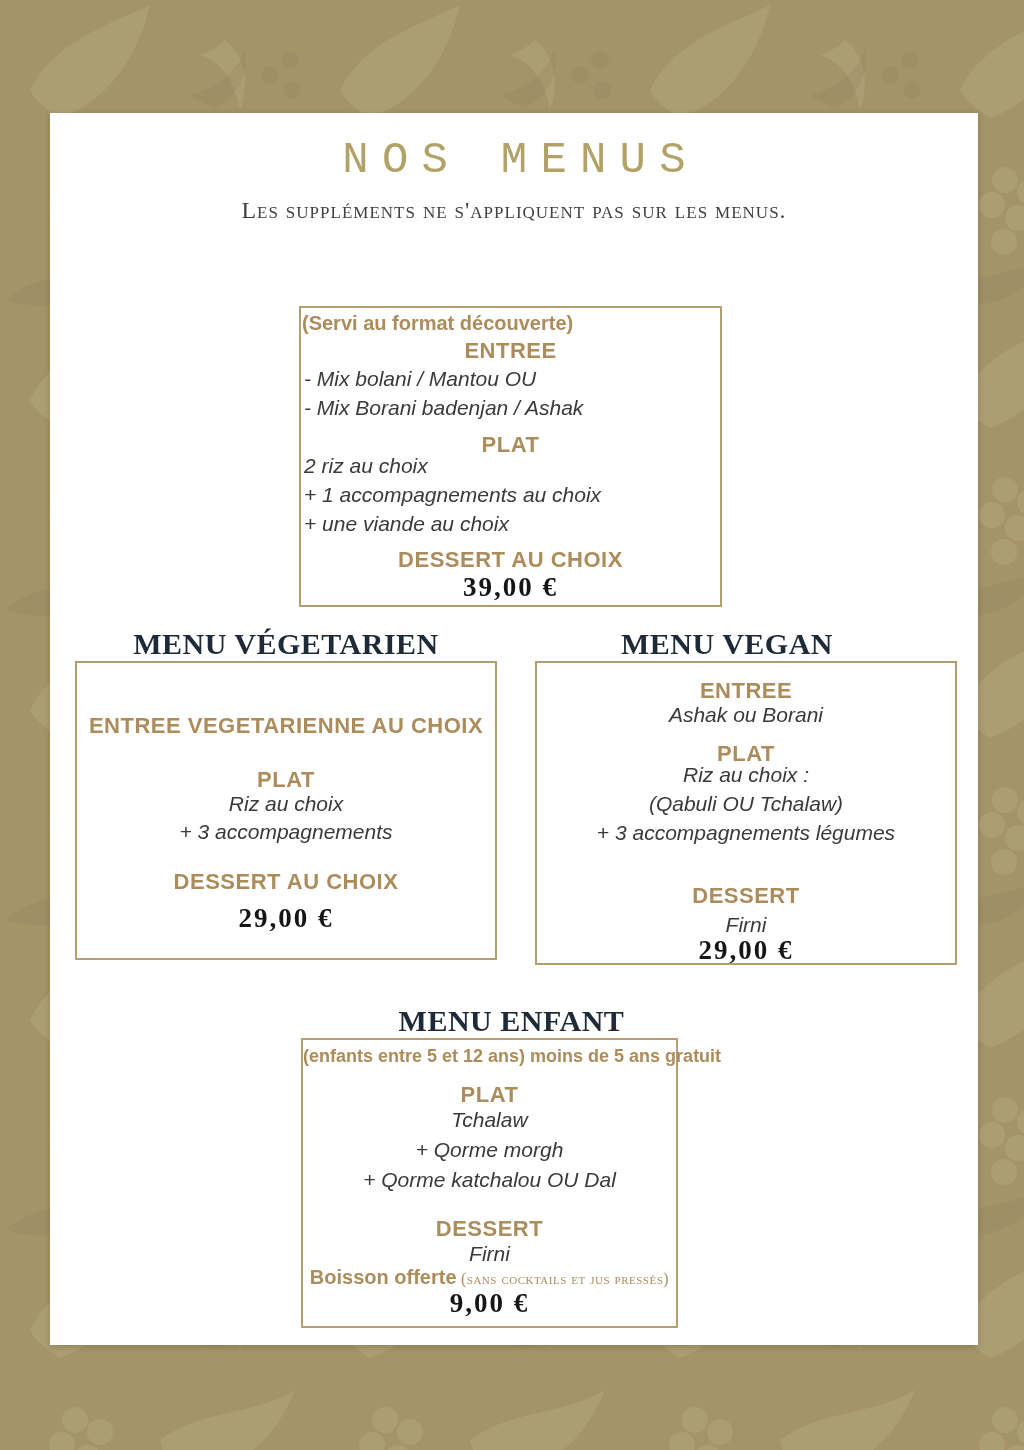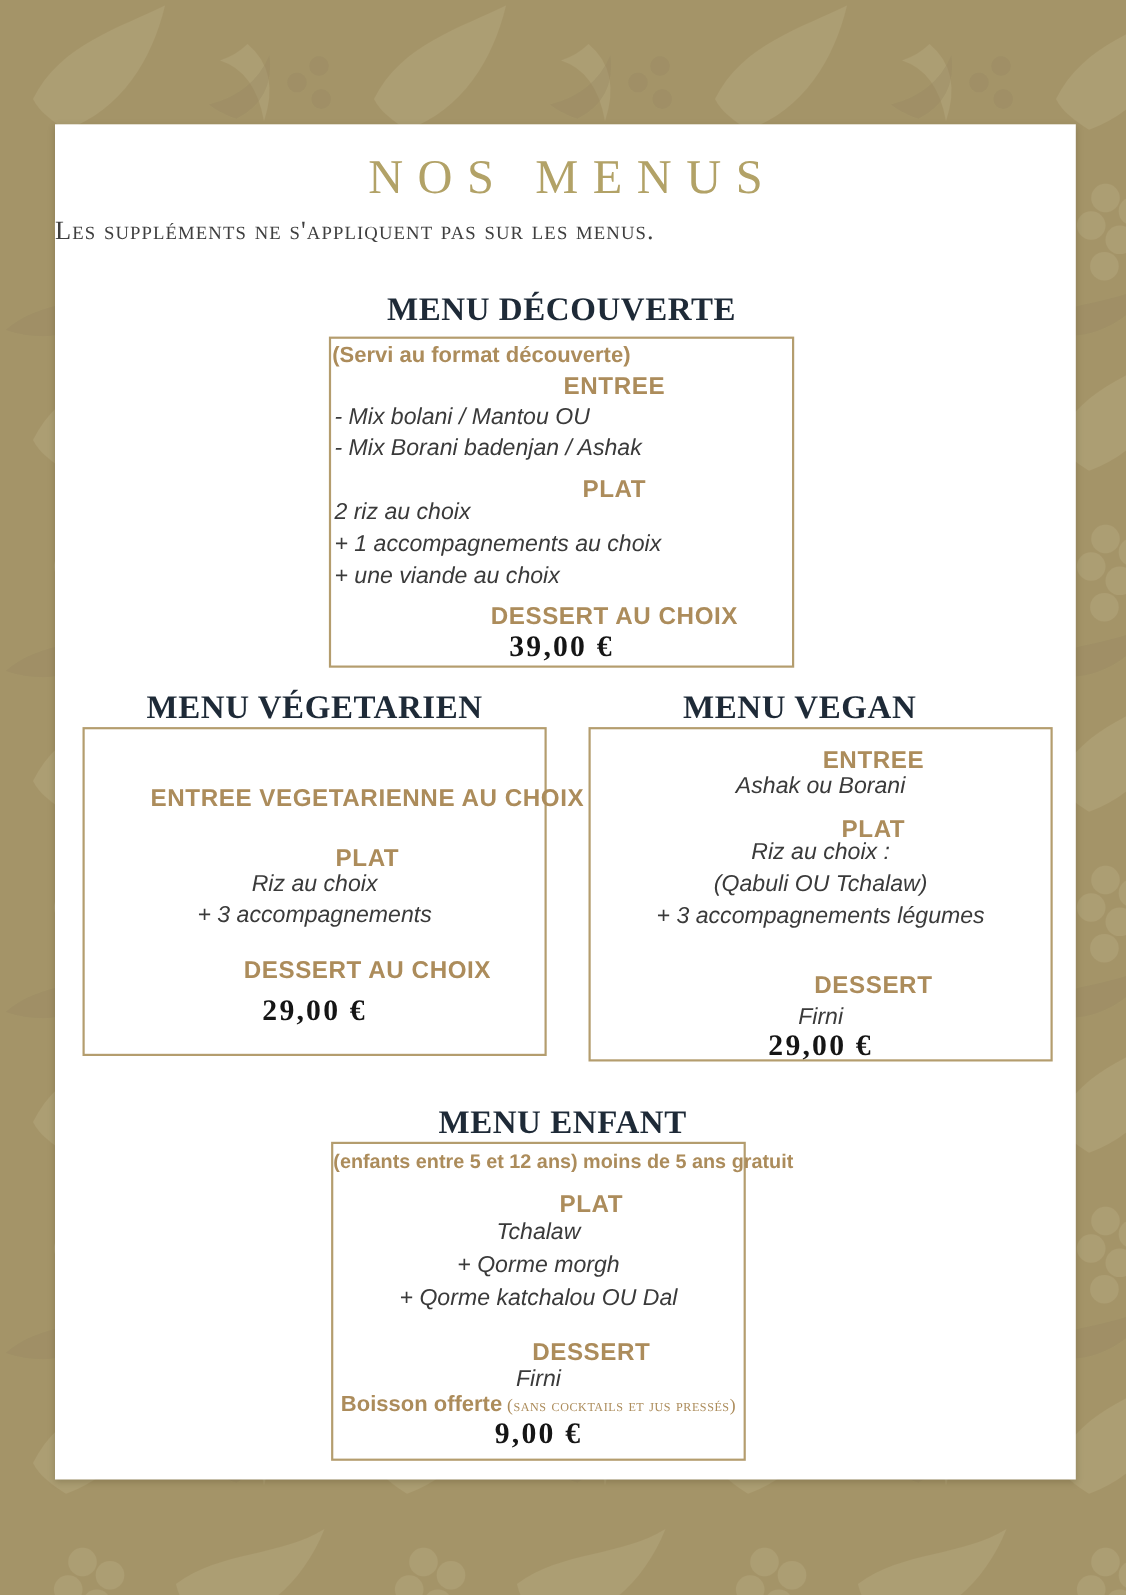--- a/index.html
+++ b/index.html
@@ -11,31 +11,31 @@
   *{margin:0;padding:0;box-sizing:border-box;}
   html,body{width:1024px;height:1450px;overflow:hidden;}
   body{position:relative;background:var(--page_bg);font-family:"Liberation Sans",sans-serif;}
   .bg-svg{position:absolute;left:0;top:0;width:1024px;height:1450px;display:block;}
   .pat-base{fill:var(--page_bg);}
   .pat-light{fill:var(--pattern_light);}
   .pat-dark{fill:var(--pattern_dark);}
   .card{position:absolute;left:50px;top:113px;width:928px;height:1232px;
         background:var(--card_bg);box-shadow:0 2px 6px rgba(60,50,20,.25);}
   .page-title{position:absolute;top:22px;left:0;width:100%;text-align:center;
-        font-family:Liberation Serif, serif;font-size:44px;font-weight:400;
+        font-family:Liberation Mono, monospace;font-size:44px;font-weight:400;
         letter-spacing:.30em;padding-left:.30em;color:var(--gold_title);}
-  .page-subtitle{position:absolute;top:84px;left:0;width:100%;text-align:left;
+  .page-subtitle{position:absolute;top:84px;left:0;width:100%;text-align:center;
         font-family:"Liberation Serif",serif;font-variant:small-caps;
         font-size:24px;letter-spacing:1px;color:var(--subtitle_text);}
   .menu-heading{position:absolute;text-align:center;
         font-family:"Liberation Serif",serif;font-weight:700;font-size:30px;
         letter-spacing:.5px;color:var(--heading_navy);white-space:nowrap;}
   .menu-box{position:absolute;border:2px solid var(--box_border);background:var(--card_bg);}
   .g-label{position:absolute;left:0;width:100%;text-align:center;
-        font-weight:700;font-size:22px;letter-spacing:.5px;color:var(--gold_label);white-space:nowrap;margin-left:48px;}
+        font-weight:700;font-size:22px;letter-spacing:.5px;color:var(--gold_label);white-space:nowrap;}
   .g-note{position:absolute;font-weight:700;font-size:20px;color:var(--gold_label);white-space:nowrap;}
   .g-note-center{position:absolute;left:0;width:100%;text-align:center;
         font-weight:700;font-size:18px;color:var(--gold_label);white-space:nowrap;}
   .item{position:absolute;font-style:italic;font-size:21px;color:var(--item_text);white-space:nowrap;}
   .item-center{position:absolute;left:0;width:100%;text-align:center;
         font-style:italic;font-size:21px;color:var(--item_text);white-space:nowrap;}
   .price{position:absolute;left:0;width:100%;text-align:center;
         font-family:"Liberation Serif",serif;font-weight:700;font-size:27px;
         letter-spacing:2px;color:var(--price_text);white-space:nowrap;}
   .drink-line{position:absolute;left:0;width:100%;text-align:center;white-space:nowrap;}
@@ -72,21 +72,20 @@
     </pattern>
   </defs>
   <rect width="1024" height="1450" fill="url(#damask)"></rect>
 </svg>
 
 <div class="card">
 
   <div class="page-title">NOS MENUS</div>
   <div class="page-subtitle">Les suppléments ne s'appliquent pas sur les menus.</div>
 
-  <div class="menu-heading" style="left:249px;top:152px;width:423px;">MENU DÉCOUVERTE</div>
   <div class="menu-box" style="left:249px;top:193px;width:423px;height:301px;">
     <div class="g-note" style="left:1px;top:4px;">(Servi au format découverte)</div>
     <div class="g-label" style="top:30px;">ENTREE</div>
     <div class="item" style="left:3px;top:59px;">- Mix bolani / Mantou OU</div>
     <div class="item" style="left:3px;top:88px;">- Mix Borani badenjan / Ashak</div>
     <div class="g-label" style="top:124px;">PLAT</div>
     <div class="item" style="left:3px;top:146px;">2 riz au choix</div>
     <div class="item" style="left:3px;top:175px;">+ 1 accompagnements au choix</div>
     <div class="item" style="left:3px;top:204px;">+ une viande au choix</div>
     <div class="g-label" style="top:239px;">DESSERT AU CHOIX</div>

